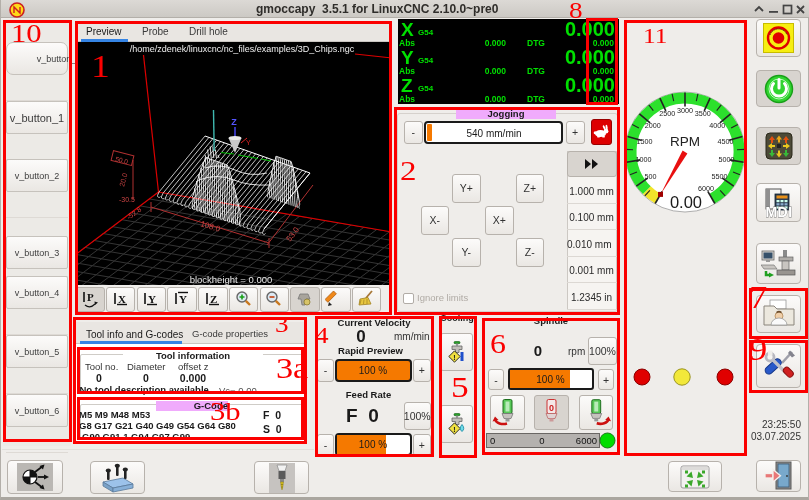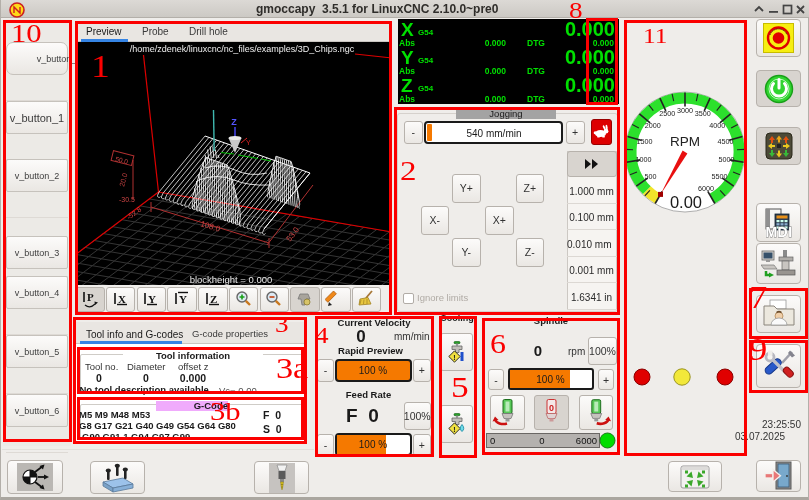--- a/index.html
+++ b/index.html
@@ -353,21 +353,21 @@
 <div class="lbl" style="left:526px;top:66.9px;font-size:8.5px;color:#00e000;font-weight:bold;">DTG</div>
 <div class="lbl" style="left:563px;top:66.9px;font-size:8.5px;color:#00e000;font-weight:bold;width:50px;text-align:right;">0.000</div>
 <div class="lbl" style="left:400px;top:76.3px;font-size:19px;color:#00e000;font-weight:bold;">Z</div>
 <div class="lbl" style="left:417px;top:85.3px;font-size:8px;color:#00e000;font-weight:bold;">G54</div>
 <div class="lbl" style="left:494px;top:74.3px;font-size:20px;color:#00e000;font-weight:bold;width:120px;text-align:right;">0.000</div>
 <div class="lbl" style="left:398px;top:95.3px;font-size:8.5px;color:#00e000;font-weight:bold;">Abs</div>
 <div class="lbl" style="left:455px;top:95.3px;font-size:8.5px;color:#00e000;font-weight:bold;width:50px;text-align:right;">0.000</div>
 <div class="lbl" style="left:526px;top:95.3px;font-size:8.5px;color:#00e000;font-weight:bold;">DTG</div>
 <div class="lbl" style="left:563px;top:95.3px;font-size:8.5px;color:#00e000;font-weight:bold;width:50px;text-align:right;">0.000</div>
 <div style="position:absolute;left:396px;top:113px;width:221px;height:199px;border:1px solid #d5d1cc;border-radius:3px;"></div>
-<div class="lbl" style="left:455px;top:109px;font-size:9.5px;color:#1a1a1a;font-weight:normal;width:100px;text-align:center;background:#a3a3a3;">Jogging</div>
+<div class="lbl" style="left:455px;top:109px;font-size:9.5px;color:#1a1a1a;font-weight:bold;width:100px;text-align:center;background:#f0abfc;">Jogging</div>
 <div class="btn " style="left:403px;top:121px;width:18.5px;height:22.5px;border-radius:3px;">-</div>
 <div style="position:absolute;left:423px;top:120.5px;width:139px;height:23.5px;background:#fff;
  border:2px solid #1a1a1a;border-radius:4px;"></div>
 <div style="position:absolute;left:426px;top:123.5px;width:5px;height:17.5px;background:#f57900;border-radius:1px;"></div>
 <div class="lbl" style="left:433px;top:127.5px;font-size:10px;color:#1a1a1a;width:120px;text-align:center;">540 mm/min</div>
 <div class="btn " style="left:564.5px;top:121px;width:19px;height:22.5px;border-radius:3px;">+</div>
 <div class="btn " style="left:589.5px;top:118.5px;width:21.5px;height:26.5px;border-radius:3px;background:#dd0000;border-color:#990000;">
       <svg width="19" height="15" viewBox="0 0 19 15">
 <ellipse cx="8.5" cy="9.5" rx="5.5" ry="3.6" fill="#fff"></ellipse>
 <circle cx="14" cy="7.2" r="2.4" fill="#fff"></circle>
@@ -387,21 +387,21 @@
     </div>
 <div style="position:absolute;left:566px;top:177.0px;width:49.5px;height:26.5px;border-bottom:1px solid #dcd8d3;"></div>
 <div class="lbl" style="left:566px;top:185.5px;font-size:10px;color:#2a2a2a;width:49px;text-align:center;">1.000 mm</div>
 <div style="position:absolute;left:566px;top:203.5px;width:49.5px;height:26.5px;border-bottom:1px solid #dcd8d3;"></div>
 <div class="lbl" style="left:566px;top:212.0px;font-size:10px;color:#2a2a2a;width:49px;text-align:center;">0.100 mm</div>
 <div style="position:absolute;left:566px;top:230.0px;width:49.5px;height:26.5px;border-bottom:1px solid #dcd8d3;"></div>
 <div class="lbl" style="left:566px;top:238.5px;font-size:10px;color:#2a2a2a;width:36px;text-align:center;">0.010 mm</div>
 <div style="position:absolute;left:566px;top:256.5px;width:49.5px;height:26.5px;border-bottom:1px solid #dcd8d3;"></div>
 <div class="lbl" style="left:566px;top:265.0px;font-size:10px;color:#2a2a2a;width:49px;text-align:center;">0.001 mm</div>
 <div style="position:absolute;left:566px;top:283.0px;width:49.5px;height:26.5px;border-bottom:1px solid #dcd8d3;"></div>
-<div class="lbl" style="left:566px;top:291.5px;font-size:10px;color:#2a2a2a;width:49px;text-align:center;">1.6341 in</div>
+<div class="lbl" style="left:566px;top:291.5px;font-size:10px;color:#2a2a2a;width:49px;text-align:center;">1.2345 in</div>
 <div class="btn " style="left:451px;top:174px;width:28.5px;height:28.5px;border-radius:3px;">Y+</div>
 <div class="btn " style="left:514.5px;top:174px;width:28.5px;height:28.5px;border-radius:3px;">Z+</div>
 <div class="btn " style="left:419.5px;top:206px;width:28.5px;height:28.5px;border-radius:3px;">X-</div>
 <div class="btn " style="left:484px;top:206px;width:28.5px;height:28.5px;border-radius:3px;">X+</div>
 <div class="btn " style="left:451px;top:238px;width:28.5px;height:28.5px;border-radius:3px;">Y-</div>
 <div class="btn " style="left:514.5px;top:238px;width:28.5px;height:28.5px;border-radius:3px;">Z-</div>
 <div style="position:absolute;left:402px;top:292.5px;width:11px;height:11px;background:#fff;border:1px solid #b1aca6;border-radius:2px;"></div>
 <div class="lbl" style="left:416px;top:293px;font-size:9.5px;color:#b0aba5;">Ignore limits</div>
 <div style="position:absolute;left:74px;top:322px;width:232px;height:22px;background:#e9e6e2;border-bottom:1px solid #c9c5c0;"></div>
 <div class="lbl" style="left:85px;top:329px;font-size:10px;color:#1a1a1a;">Tool info and G-codes</div>
@@ -559,21 +559,21 @@
       <polygon points="66.4,65.4 61.6,62.6 39.5,106.4" fill="#e81010"></polygon>
       <rect x="37.0" y="103.9" width="5" height="5" fill="#a00000"></rect>
       <text x="65" y="120" font-size="16.5" fill="#1a1a1a" text-anchor="middle">0.00</text>
     </svg>
 <svg style="position:absolute;left:630px;top:366px" width="105" height="22">
 <circle cx="11" cy="11" r="8" fill="#e00000" stroke="#8a0000" stroke-width="1"></circle>
 <circle cx="51" cy="11" r="8.2" fill="#f2e83a" stroke="#9a9420" stroke-width="1"></circle>
 <circle cx="94" cy="11" r="8" fill="#e00000" stroke="#8a0000" stroke-width="1"></circle>
     </svg>
 <div class="lbl" style="left:734px;top:418.5px;font-size:10px;color:#333;width:66px;text-align:right;">23:25:50</div>
-<div class="lbl" style="left:734px;top:430.5px;font-size:10px;color:#333;width:66px;text-align:left;">03.07.2025</div>
+<div class="lbl" style="left:734px;top:430.5px;font-size:10px;color:#333;width:66px;text-align:right;">03.07.2025</div>
 <div class="btn " style="left:755px;top:19px;width:45px;height:38px;border-radius:4px;">
       <svg width="31" height="30" viewBox="0 0 31 30">
 <rect x="0.5" y="0.5" width="30" height="29" fill="#f6ee12" stroke="#c8bc00" stroke-width="1"></rect>
 <circle cx="15.5" cy="15" r="10.5" fill="none" stroke="#e00000" stroke-width="2.4"></circle>
 <circle cx="15.5" cy="15" r="5.8" fill="#e00000"></circle>
 <path d="M7,12 a9,9 0 0 1 17,0" fill="none" stroke="#222" stroke-width="1" stroke-dasharray="1,1"></path>
 </svg>
     </div>
 <div class="btn pressed" style="left:755px;top:70px;width:45px;height:37px;border-radius:4px;">
       <svg width="32" height="32" viewBox="0 0 32 32">
@@ -598,21 +598,21 @@
         <rect x="18" y="13" width="3.5" height="2" fill="#e8c820"></rect>
         <rect x="12" y="12" width="4" height="4" fill="#222"></rect>
         <polygon points="4,21 10,21 7,25" fill="#38b838"></polygon>
         <rect x="6" y="18" width="2" height="3.5" fill="#38b838"></rect>
         <polygon points="11,21.5 17,21.5 14,25.5" fill="#e8c820"></polygon>
         <rect x="13" y="18.5" width="2" height="3.5" fill="#e8c820"></rect>
         <polygon points="18,21 24,21 21,25" fill="#38b838"></polygon>
         <rect x="20" y="18" width="2" height="3.5" fill="#38b838"></rect>
       </svg>
     </div>
-<div class="btn " style="left:755px;top:183px;width:45px;height:39px;border-radius:4px;margin-top:20px;">
+<div class="btn " style="left:755px;top:183px;width:45px;height:39px;border-radius:4px;">
       <svg width="34" height="30" viewBox="0 0 34 30">
 <rect x="4" y="1" width="15" height="20" fill="#f4f4f4" stroke="#555" stroke-width="1"></rect>
 <rect x="4" y="1" width="4" height="20" fill="#909090"></rect>
 <rect x="13" y="6" width="14" height="16" fill="#2e3e50" stroke="#10202e" stroke-width="0.8"></rect>
 <rect x="14.5" y="7.5" width="11" height="3" fill="#e89018"></rect>
 <rect x="14.5" y="12" width="3" height="2.2" fill="#cfe"></rect>
         <rect x="18.5" y="12" width="3" height="2.2" fill="#cfe"></rect>
         <rect x="22.5" y="12" width="3" height="2.2" fill="#cfe"></rect>
 <rect x="14.5" y="15.2" width="3" height="2.2" fill="#8ac"></rect>
         <rect x="18.5" y="15.2" width="3" height="2.2" fill="#8ac"></rect>

